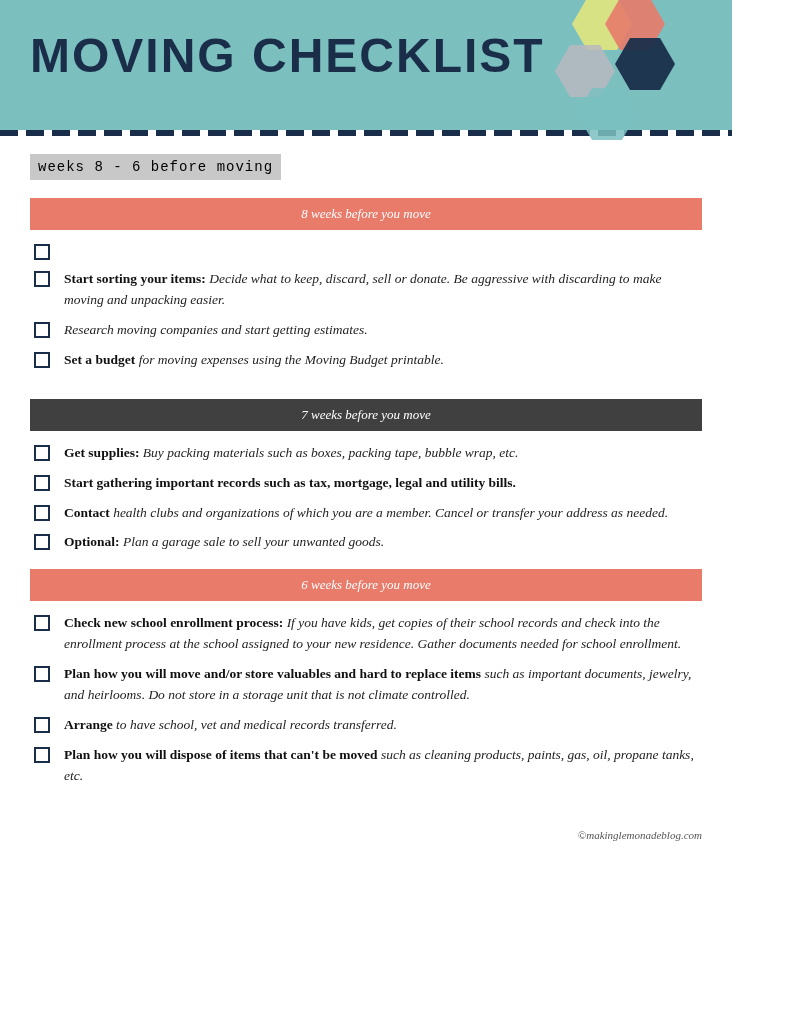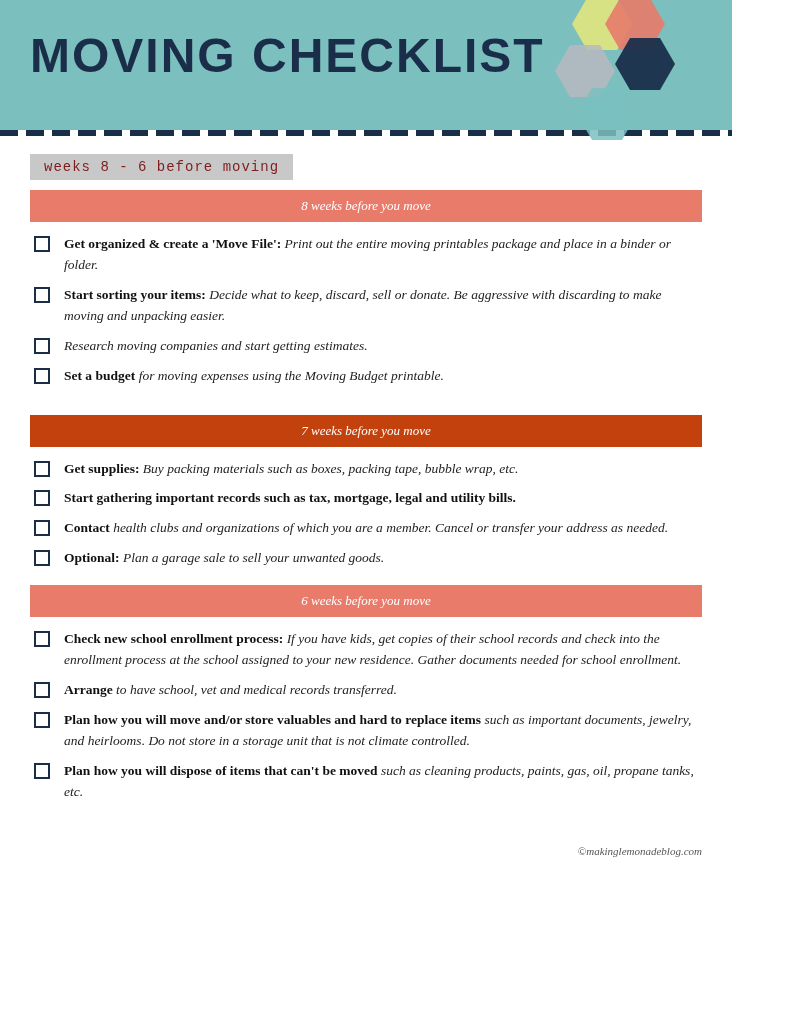--- a/index.html
+++ b/index.html
@@ -53,40 +53,40 @@
     }
     
     .content {
       background: #fff;
       padding: 18px 30px 20px 30px;
     }
     
     .weeks-badge {
       display: inline-block;
       background: #c8c8c8;
-      color: #7f1d1d;
+      color: #000000;
       font-family: 'Courier New', monospace;
       font-size: 14px;
-      padding: 5px 14px;
-      margin-bottom: 10px;
+      padding: 5px 8px;
+      margin-bottom: 18px;
       letter-spacing: 1px;
     }
     
     .section-header {
       background: #e87b6a;
       color: #fff;
       text-align: center;
       padding: 8px 10px;
       font-style: italic;
       font-size: 13px;
       margin-bottom: 12px;
       font-family: Georgia, serif;
     }
     .section-header.gray {
-      background: #c2410c;
+      background: #404040;
       margin-top: 28px;
     }
     
     .checklist {
       margin-bottom: 14px;
     }
     .checklist-item {
       display: flex;
       align-items: flex-start;
       margin-bottom: 9px;
@@ -166,21 +166,20 @@
     
     <div class="weeks-badge">weeks 8 - 6 before moving</div>
 
     
     <div id="sections-container">
         <div class="section-block">
           <div class="section-header">8 weeks before you move</div>
           <div class="checklist">
             <div class="checklist-item">
               <span class="checkbox"></span>
-              <span class="item-text"><strong>Get organized &amp; create a 'Move File':</strong><em> Print out the entire moving printables package and place in a binder or folder.</em></span>
             </div>
             <div class="checklist-item">
               <span class="checkbox"></span>
               <span class="item-text"><strong>Start sorting your items:</strong><em> Decide what to keep, discard, sell or donate. Be aggressive with discarding to make moving and unpacking easier.</em></span>
             </div>
             <div class="checklist-item">
               <span class="checkbox"></span>
               <span class="item-text"><em>Research moving companies and start getting estimates.</em></span>
             </div>
             <div class="checklist-item">
@@ -212,25 +211,25 @@
         </div>
         <div class="section-block">
           <div class="section-header">6 weeks before you move</div>
           <div class="checklist">
             <div class="checklist-item">
               <span class="checkbox"></span>
               <span class="item-text"><strong>Check new school enrollment process:</strong><em> If you have kids, get copies of their school records and check into the enrollment process at the school assigned to your new residence. Gather documents needed for school enrollment.</em></span>
             </div>
             <div class="checklist-item">
               <span class="checkbox"></span>
+              <span class="item-text"><strong>Plan how you will move and/or store valuables and hard to replace items</strong><em> such as important documents, jewelry, and heirlooms. Do not store in a storage unit that is not climate controlled.</em></span>
+            </div>
+            <div class="checklist-item">
+              <span class="checkbox"></span>
               <span class="item-text"><strong>Arrange</strong><em> to have school, vet and medical records transferred.</em></span>
-            </div>
-            <div class="checklist-item">
-              <span class="checkbox"></span>
-              <span class="item-text"><strong>Plan how you will move and/or store valuables and hard to replace items</strong><em> such as important documents, jewelry, and heirlooms. Do not store in a storage unit that is not climate controlled.</em></span>
             </div>
             <div class="checklist-item">
               <span class="checkbox"></span>
               <span class="item-text"><strong>Plan how you will dispose of items that can't be moved</strong><em> such as cleaning products, paints, gas, oil, propane tanks, etc.</em></span>
             </div>
           </div>
         </div>
       </div>
 
   </div>

